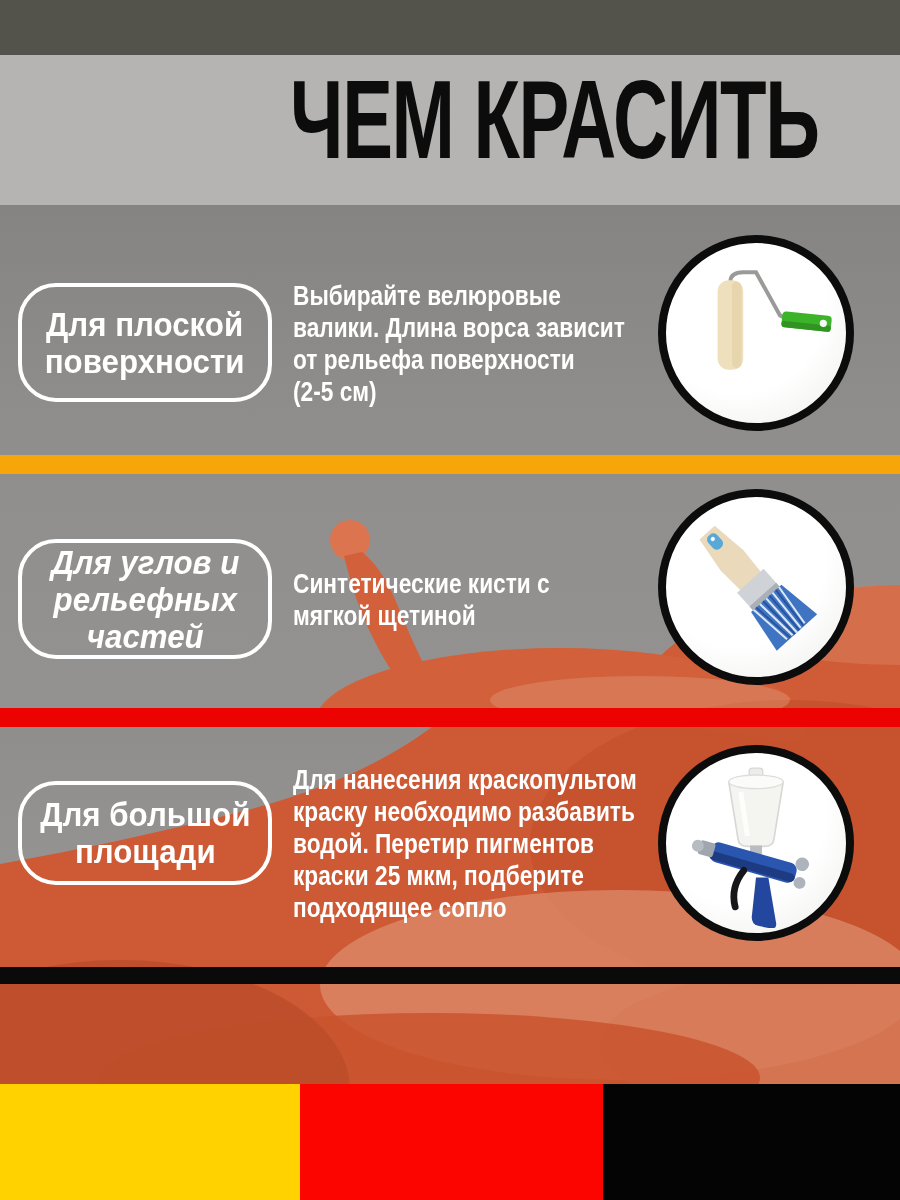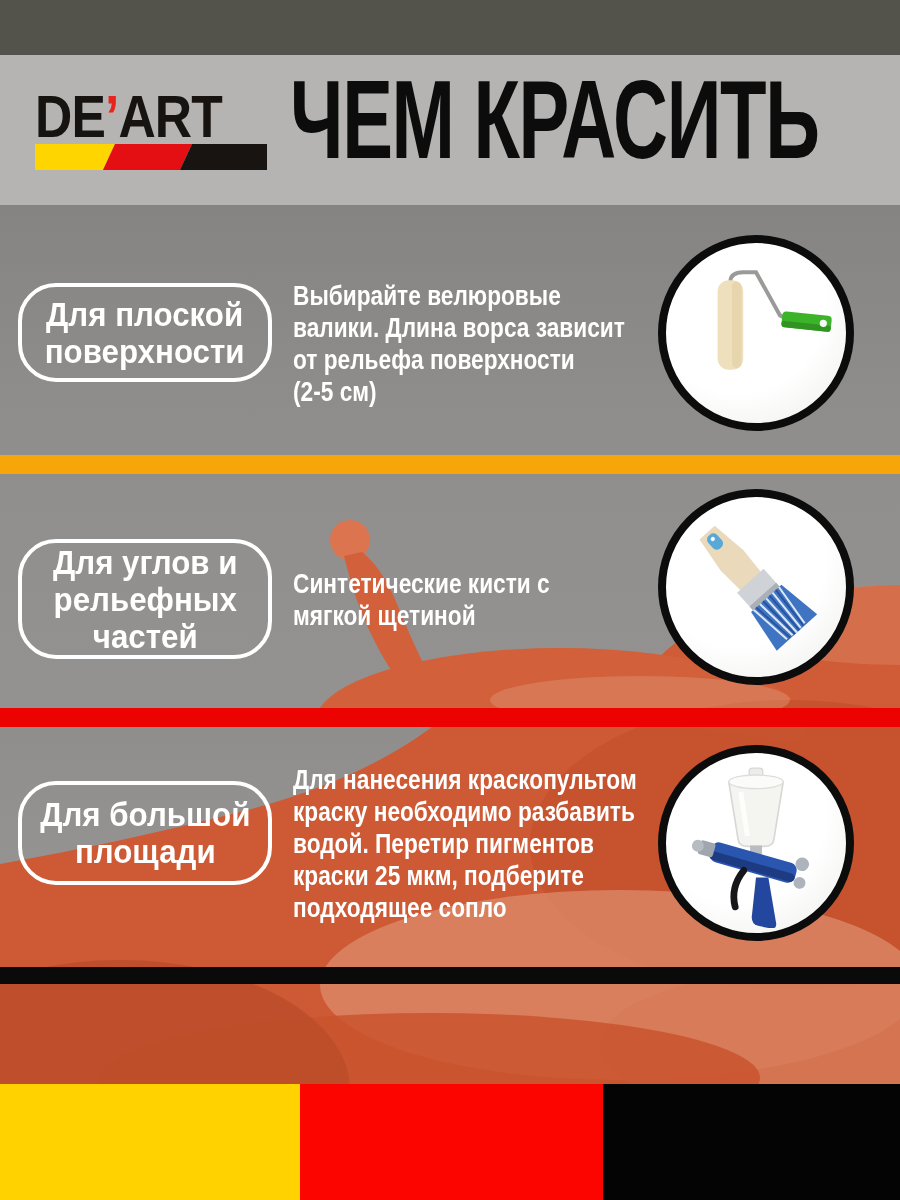--- a/index.html
+++ b/index.html
@@ -33,22 +33,22 @@
   .logo-text .apos{color:#e8241c;}
   .logo-bar{position:absolute;left:0;top:56px;}
   .title{position:absolute;left:290px;top:64px;font-weight:bold;font-size:112px;line-height:112px;
     color:#0c0c0c;white-space:nowrap;}
   .title span{display:inline-block;transform:scaleX(.68);transform-origin:left top;letter-spacing:-2px;}
   
   .label-box{position:absolute;left:18px;width:254px;border:4px solid #ffffff;border-radius:38px;
     display:flex;align-items:center;justify-content:center;}
   .label-box .label{color:#fff;font-weight:bold;font-size:34px;line-height:37px;text-align:center;
     white-space:pre-line;display:inline-block;transform:scaleX(.92);}
-  .box-1{top:283px;height:99px;}
-  .box-2{top:539px;height:120px;}
+  .box-1{top:283px;height:119px;}
+  .box-2{top:539px;height:120px;font-style:italic;}
   .box-3{top:781px;height:104px;}
   .desc{position:absolute;left:293px;color:#fff;font-weight:bold;font-size:27px;line-height:32px;
     white-space:pre-line;transform:scaleX(.84);transform-origin:left top;}
   .desc-1{top:280px;}
   .desc-2{top:568px;}
   .desc-3{top:764px;}
   
   .item-circle{position:absolute;left:658px;width:196px;height:196px;border-radius:50%;
     border:8px solid #0c0c0c;background:radial-gradient(circle at 40% 35%,#ffffff 55%,#ececea 100%);
     display:flex;align-items:center;justify-content:center;overflow:hidden;}
@@ -93,28 +93,20 @@
   </svg>
 
   <div class="stripe amber"></div>
   <div class="stripe red"></div>
   <div class="stripe black"></div>
 
   <div class="footer-block yellow"></div>
   <div class="footer-block red"></div>
   <div class="footer-block black"></div>
 
-  <div class="logo">
-    <div class="logo-text"><span>DE</span><span class="apos">’</span><span>ART</span></div>
-    <svg class="logo-bar" width="232" height="26" viewBox="0 0 232 26">
-      <polygon points="0,0 80,0 68,26 0,26" fill="#ffd500"></polygon>
-      <polygon points="80,0 157,0 145,26 68,26" fill="#e30f13"></polygon>
-      <polygon points="157,0 232,0 232,26 145,26" fill="#171412"></polygon>
-    </svg>
-  </div>
 
   <div class="title"><span>ЧЕМ КРАСИТЬ</span></div>
 
   <div>
     <div class="label-box box-1">
       <span class="label">Для плоской
 поверхности</span>
     </div>
     <div class="desc desc-1">Выбирайте велюровые
 валики. Длина ворса зависит

